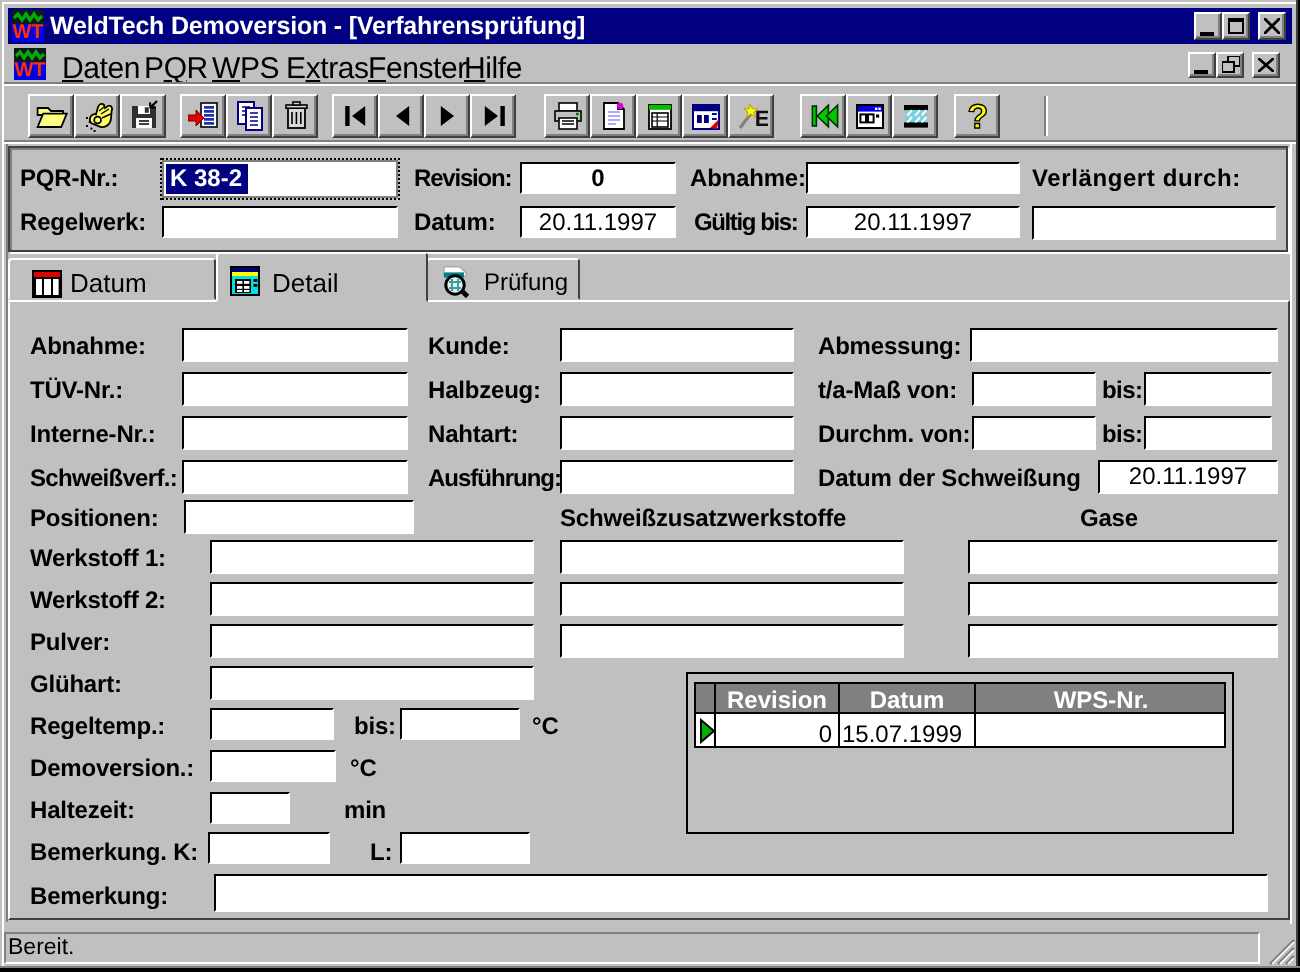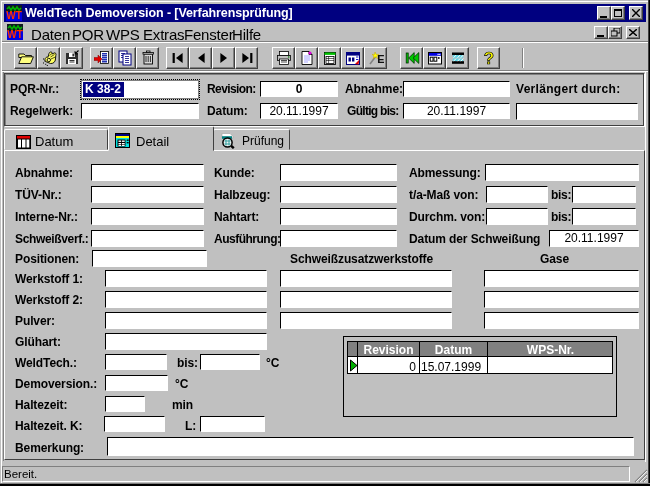--- a/index.html
+++ b/index.html
@@ -280,38 +280,38 @@
 
 <div class="lbl" style="left:15px;top:165px">Abnahme:</div>
 <div class="lbl" style="left:15px;top:187px">TÜV-Nr.:</div>
 <div class="lbl" style="left:15px;top:209px">Interne-Nr.:</div>
 <div class="lbl" style="left:15px;top:231px;letter-spacing:-0.35px">Schweißverf.:</div>
 <div class="lbl" style="left:15px;top:251px">Positionen:</div>
 <div class="lbl" style="left:15px;top:271px">Werkstoff 1:</div>
 <div class="lbl" style="left:15px;top:292px">Werkstoff 2:</div>
 <div class="lbl" style="left:15px;top:313px">Pulver:</div>
 <div class="lbl" style="left:15px;top:334px">Glühart:</div>
-<div class="lbl" style="left:15px;top:355px">WeldTech.:</div>
+<div class="lbl" style="left:15px;top:355px">Regeltemp.:</div>
 <div class="lbl" style="left:15px;top:376px">Demoversion.:</div>
 <div class="lbl" style="left:15px;top:397px">Haltezeit:</div>
-<div class="lbl" style="left:15px;top:418px">Haltezeit. K:</div>
+<div class="lbl" style="left:15px;top:418px">Bemerkung. K:</div>
 <div class="lbl" style="left:15px;top:440px">Bemerkung:</div>
 
 <div class="lbl" style="left:214px;top:165px">Kunde:</div>
 <div class="lbl" style="left:214px;top:187px">Halbzeug:</div>
 <div class="lbl" style="left:214px;top:209px">Nahtart:</div>
 <div class="lbl" style="left:214px;top:231px;letter-spacing:-0.5px">Ausführung:</div>
 
 <div class="lbl" style="left:409px;top:165px">Abmessung:</div>
 <div class="lbl" style="left:409px;top:187px">t/a-Maß von:</div>
 <div class="lbl" style="left:409px;top:209px">Durchm. von:</div>
 <div class="lbl" style="left:409px;top:231px">Datum der Schweißung</div>
 <div class="lbl" style="left:551px;top:187px;letter-spacing:-0.3px">bis:</div>
 <div class="lbl" style="left:551px;top:209px;letter-spacing:-0.3px">bis:</div>
-<div class="lbl" style="left:290px;top:251px">Schweißzusatzwerkstoffe</div>
+<div class="lbl" style="left:280px;top:251px">Schweißzusatzwerkstoffe</div>
 <div class="lbl" style="left:540px;top:251px">Gase</div>
 <div class="lbl" style="left:177px;top:355px">bis:</div>
 <div class="lbl" style="left:266px;top:355px">°C</div>
 <div class="lbl" style="left:175px;top:376px">°C</div>
 <div class="lbl" style="left:172px;top:397px">min</div>
 <div class="lbl" style="left:185px;top:418px">L:</div>
 
 <div class="fld" style="left:91px;top:164px;width:113px;height:17px"></div>
 <div class="fld" style="left:91px;top:186px;width:113px;height:17px"></div>
 <div class="fld" style="left:91px;top:208px;width:113px;height:17px"></div>

